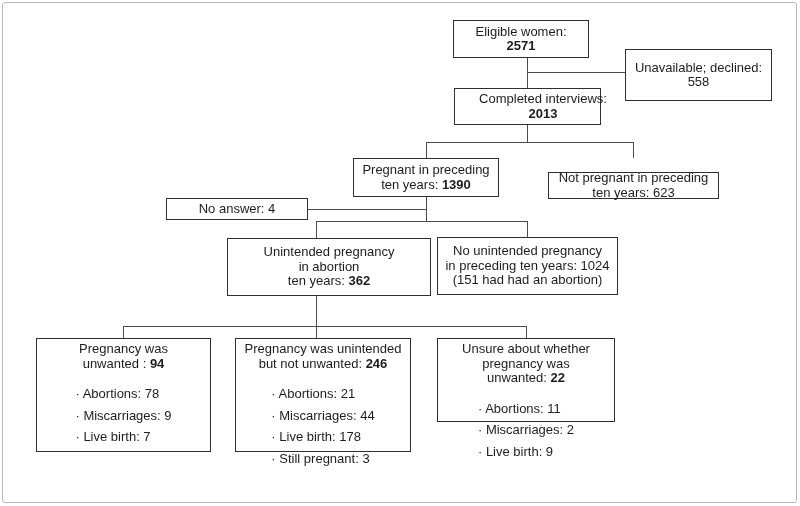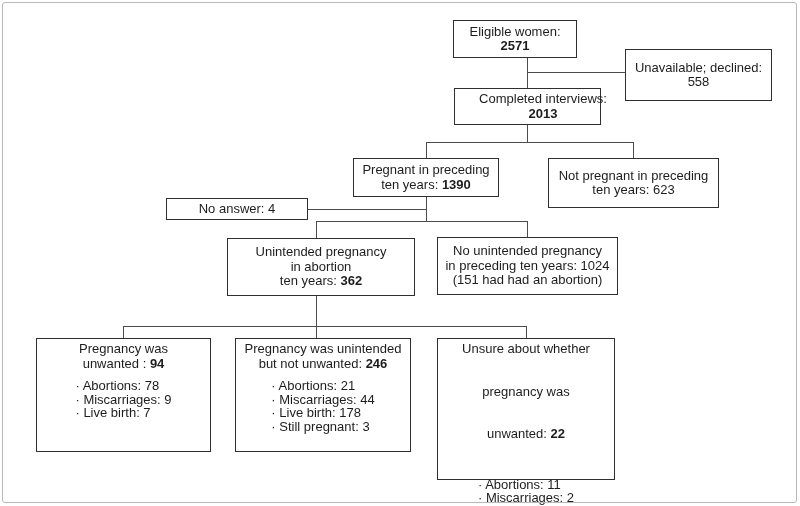--- a/index.html
+++ b/index.html
@@ -14,21 +14,21 @@
   .box {
     position:absolute; background:#ffffff; border:1px solid #2f2f2f;
     box-sizing:border-box; display:flex; flex-direction:column;
     align-items:center; justify-content:center; text-align:center;
     font-size:13px; line-height:14.5px;
   }
   .box.topalign { justify-content:flex-start; padding-top:3px; }
   .line { white-space:nowrap; }
   .val { font-weight:bold; }
   .bullets { margin-top:8px; text-align:left; align-self:center; line-height:13.5px; }
-  .bullet-item { white-space:nowrap; }
+  .bullet-item { white-space:nowrap;margin-top:8px; }
   .hline, .vline { position:absolute; background:#4c4c4c; }
   .hline { height:1px; }
   .vline { width:1px; }
 </style>
 </head>
 <body>
 
 <div class="canvas">
 
   <div class="vline" style="left:527px; top:58px;  height:30px;"></div>
@@ -40,50 +40,50 @@
   <div class="vline" style="left:426px; top:197px; height:24px;"></div>
   <div class="hline" style="left:308px; top:209px; width:118px;"></div>
   <div class="hline" style="left:316px; top:221px; width:212px;"></div>
   <div class="vline" style="left:316px; top:221px; height:17px;"></div>
   <div class="vline" style="left:527px; top:221px; height:16px;"></div>
   <div class="vline" style="left:316px; top:296px; height:42px;"></div>
   <div class="hline" style="left:123px; top:326px; width:404px;"></div>
   <div class="vline" style="left:123px; top:326px; height:12px;"></div>
   <div class="vline" style="left:526px; top:326px; height:12px;"></div>
 
-  <div class="box" style="left:453px; top:20px; width:124px; height:38px;">
+  <div class="box" style="left:453px; top:20px; width:136px; height:38px;">
     <div class="line">Eligible women:</div>
     <div class="line val">2571</div>
   </div>
 
   <div class="box" style="left:625px; top:49px; width:147px; height:52px;">
     <div class="line">Unavailable; declined:</div>
     <div class="line">558</div>
   </div>
 
   <div class="box" style="left:454px; top:88px; width:147px; height:37px;padding-left:31px;">
     <div class="line">Completed interviews:</div>
     <div class="line val">2013</div>
   </div>
 
   <div class="box" style="left:353px; top:158px; width:146px; height:39px;">
     <div class="line">Pregnant in preceding</div>
     <div class="line"><span>ten years: </span><b>1390</b></div>
   </div>
 
-  <div class="box" style="left:548px; top:158px; width:171px; height:50px;">
+  <div class="box" style="left:548px; top:172px; width:171px; height:27px;">
     <div class="line">Not pregnant in preceding</div>
     <div class="line">ten years: 623</div>
   </div>
 
   <div class="box" style="left:166px; top:198px; width:142px; height:22px;">
     <div class="line">No answer: 4</div>
   </div>
 
-  <div class="box" style="left:227px; top:238px; width:188px; height:58px;">
+  <div class="box" style="left:227px; top:238px; width:204px; height:58px;">
     <div class="line">Unintended pregnancy</div>
     <div class="line">in abortion</div>
     <div class="line"><span>ten years: </span><b>362</b></div>
   </div>
 
   <div class="box" style="left:437px; top:237px; width:181px; height:58px;">
     <div class="line">No unintended pregnancy</div>
     <div class="line">in preceding ten years: 1024</div>
     <div class="line">(151 had had an abortion)</div>
   </div>
@@ -102,21 +102,21 @@
     <div class="line">Pregnancy was unintended</div>
     <div class="line"><span>but not unwanted: </span><b>246</b></div>
     <div class="bullets">
         <div class="bullet-item">· Abortions: 21</div>
         <div class="bullet-item">· Miscarriages: 44</div>
         <div class="bullet-item">· Live birth: 178</div>
         <div class="bullet-item">· Still pregnant: 3</div>
       </div>
   </div>
 
-  <div class="box topalign" style="left:437px; top:338px; width:178px; height:142px;gap:28px;">
+  <div class="box topalign" style="left:437px; top:338px; width:178px; height:84px;">
     <div class="line">Unsure about whether</div>
     <div class="line">pregnancy was</div>
     <div class="line"><span>unwanted: </span><b>22</b></div>
     <div class="bullets">
         <div class="bullet-item">· Abortions: 11</div>
         <div class="bullet-item">· Miscarriages: 2</div>
         <div class="bullet-item">· Live birth: 9</div>
       </div>
   </div>
 

